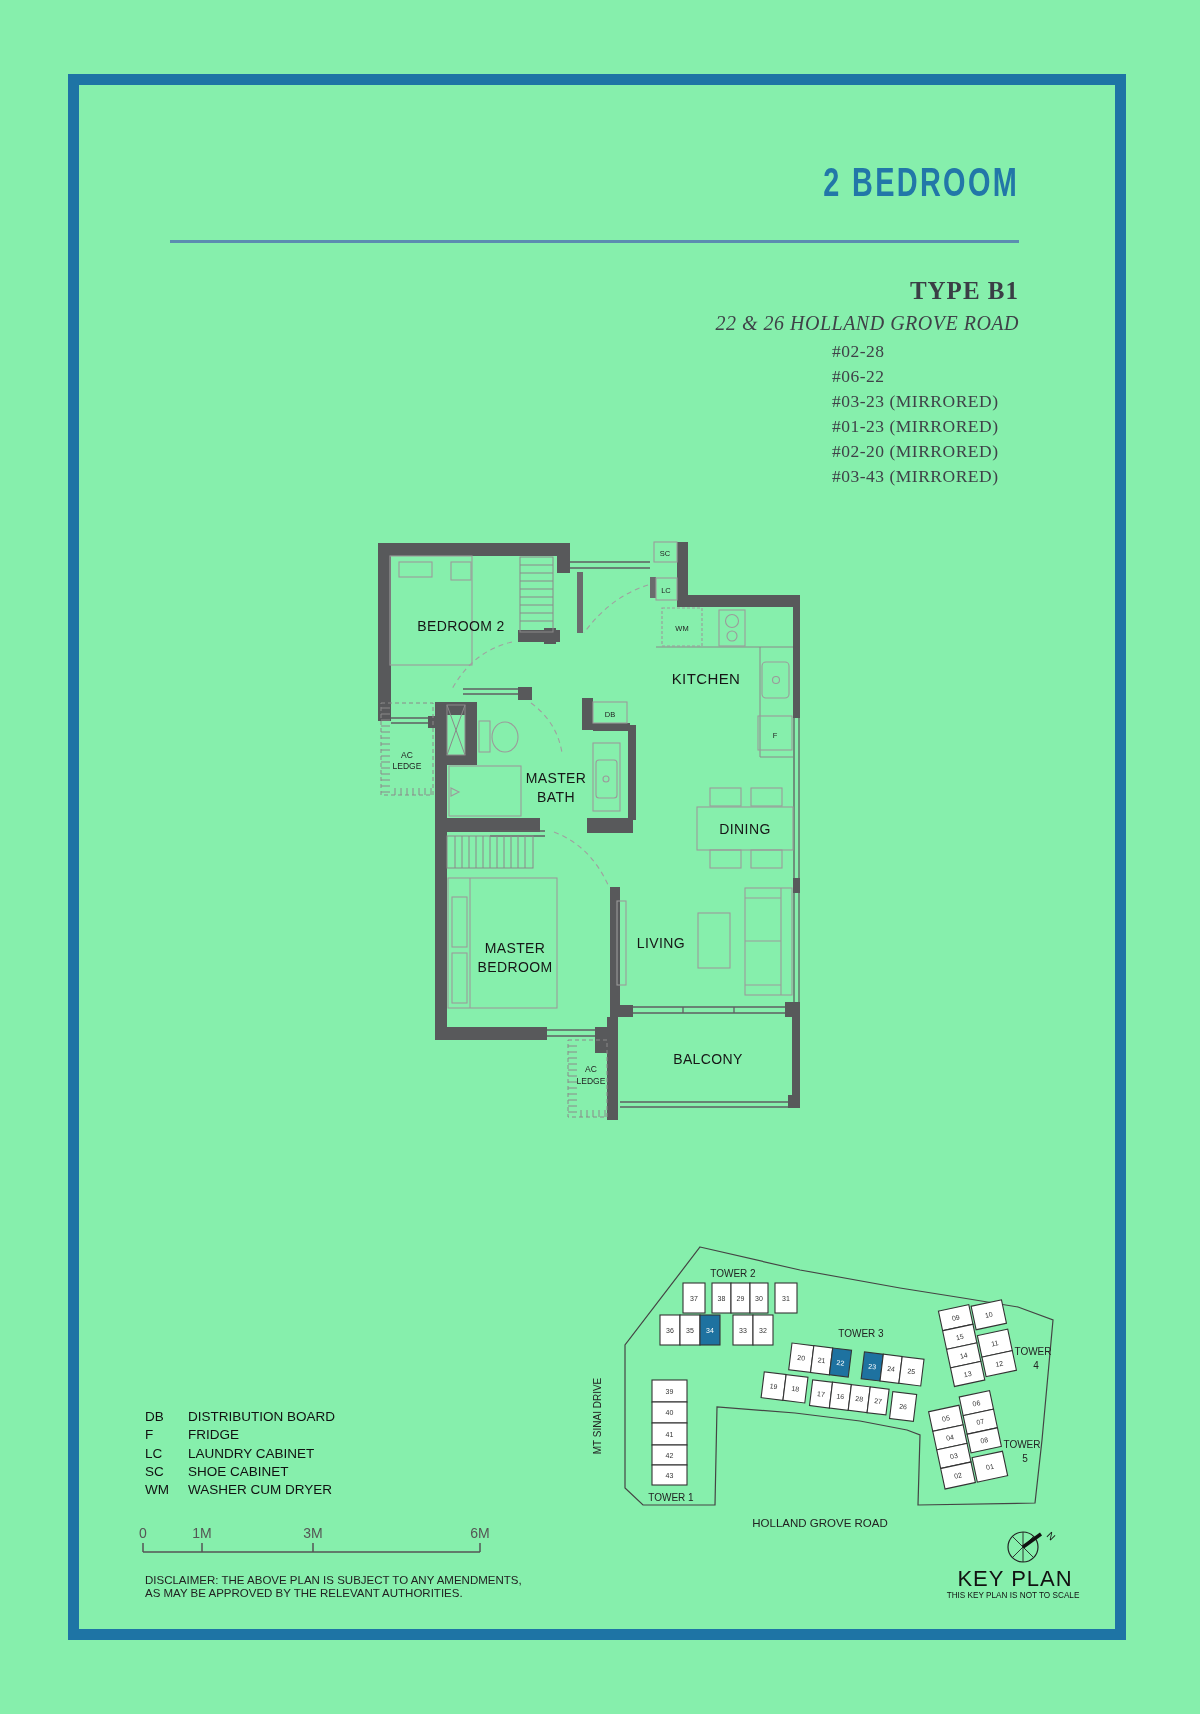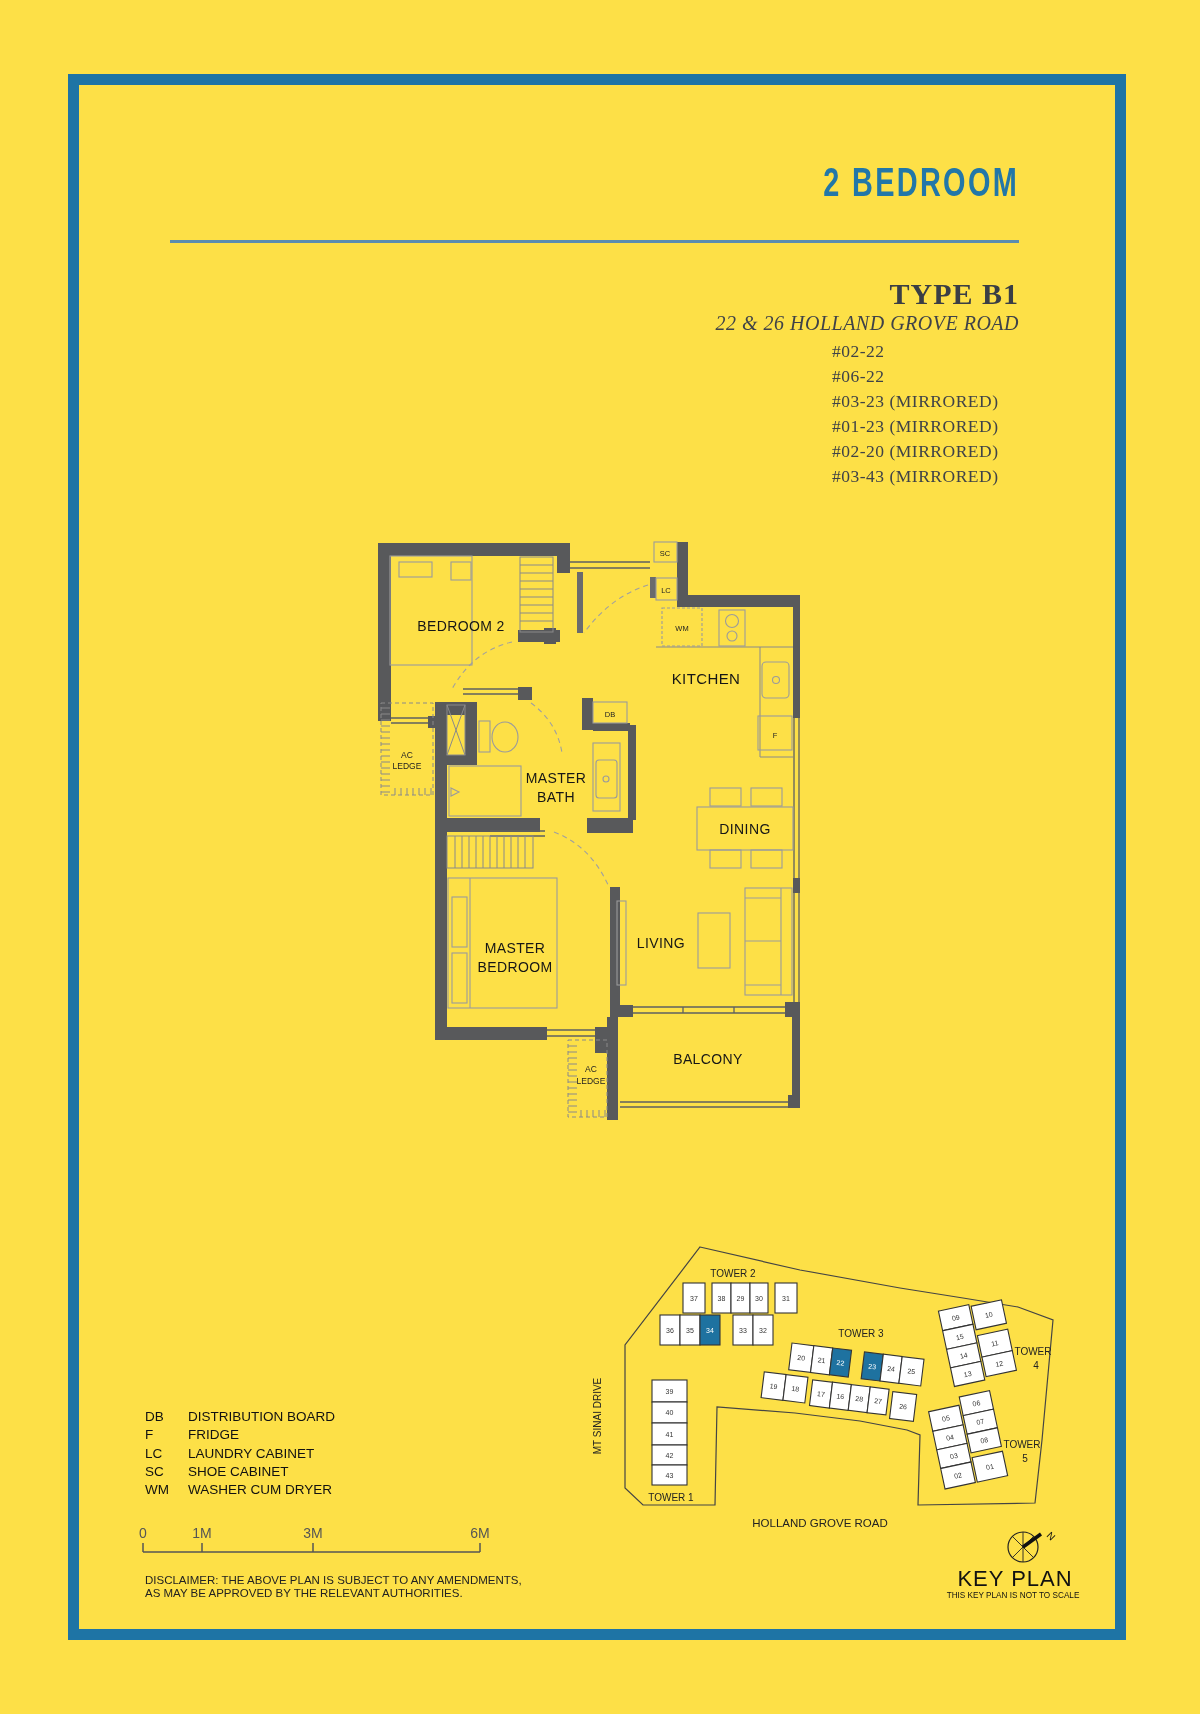--- a/index.html
+++ b/index.html
@@ -1,25 +1,25 @@
 <!DOCTYPE html>
 <html><head>
 <meta charset="utf-8">
 <style>
   html,body{margin:0;padding:0;background:#fff;}
-  .page{position:relative;width:1200px;height:1714px;background:#fde047;overflow:hidden;
+  .page{position:relative;width:1200px;height:1714px;background:#86efac;overflow:hidden;
         font-family:"Liberation Sans",sans-serif;}
   .page-border{position:absolute;left:68px;top:74px;width:1058px;height:1566px;
         border:11px solid #1e74a5;box-sizing:border-box;}
   .title{position:absolute;top:160px;right:181px;margin:0;font-size:37px;font-weight:700;
         color:#2277a8;letter-spacing:3px;transform:scale(0.78,1.08);transform-origin:right top;
         font-family:"Liberation Sans",sans-serif;white-space:nowrap;}
   .rule{position:absolute;top:240px;left:170px;width:849px;height:3px;background:#5b8db0;}
   .type-label{position:absolute;top:277px;right:181px;font-family:"Liberation Serif",serif;
-        font-weight:700;font-size:30px;color:#3a3e45;letter-spacing:1px;}
+        font-weight:700;font-size:25px;color:#3a3e45;letter-spacing:1px;}
   .address{position:absolute;top:312px;right:181px;font-family:"Liberation Serif",serif;
         font-size:20px;color:#3f4248;letter-spacing:0.5px;font-style:italic;}
   .units{position:absolute;top:339px;left:832px;font-family:"Liberation Serif",serif;
         font-size:17.5px;color:#3f4248;}
   .units .unit-line{height:25px;line-height:25px;letter-spacing:0.5px;}
   svg text{font-family:"Liberation Sans",sans-serif;}
   .room-label{fill:#161616;font-size:14px;letter-spacing:0.4px;}
   .fix-label{fill:#222;font-size:7.5px;}
   .small-label{fill:#222;font-size:8.5px;}
 </style>
@@ -27,21 +27,21 @@
 <body>
 
 <div class="page">
   <div class="page-border"></div>
 
   <h1 class="title">2 BEDROOM</h1>
   <div class="rule"></div>
   <div class="type-label">TYPE B1</div>
   <div class="address">22 &amp; 26 HOLLAND GROVE ROAD</div>
   <div class="units" id="units-list">
-      <div class="unit-line">#02-22</div>
+      <div class="unit-line">#02-28</div>
       <div class="unit-line">#06-22</div>
       <div class="unit-line">#03-23 (MIRRORED)</div>
       <div class="unit-line">#01-23 (MIRRORED)</div>
       <div class="unit-line">#02-20 (MIRRORED)</div>
       <div class="unit-line">#03-43 (MIRRORED)</div>
     </div>
 
   <svg width="1200" height="1714" viewBox="0 0 1200 1714" style="position:absolute;left:0;top:0;">
 
     <g>

